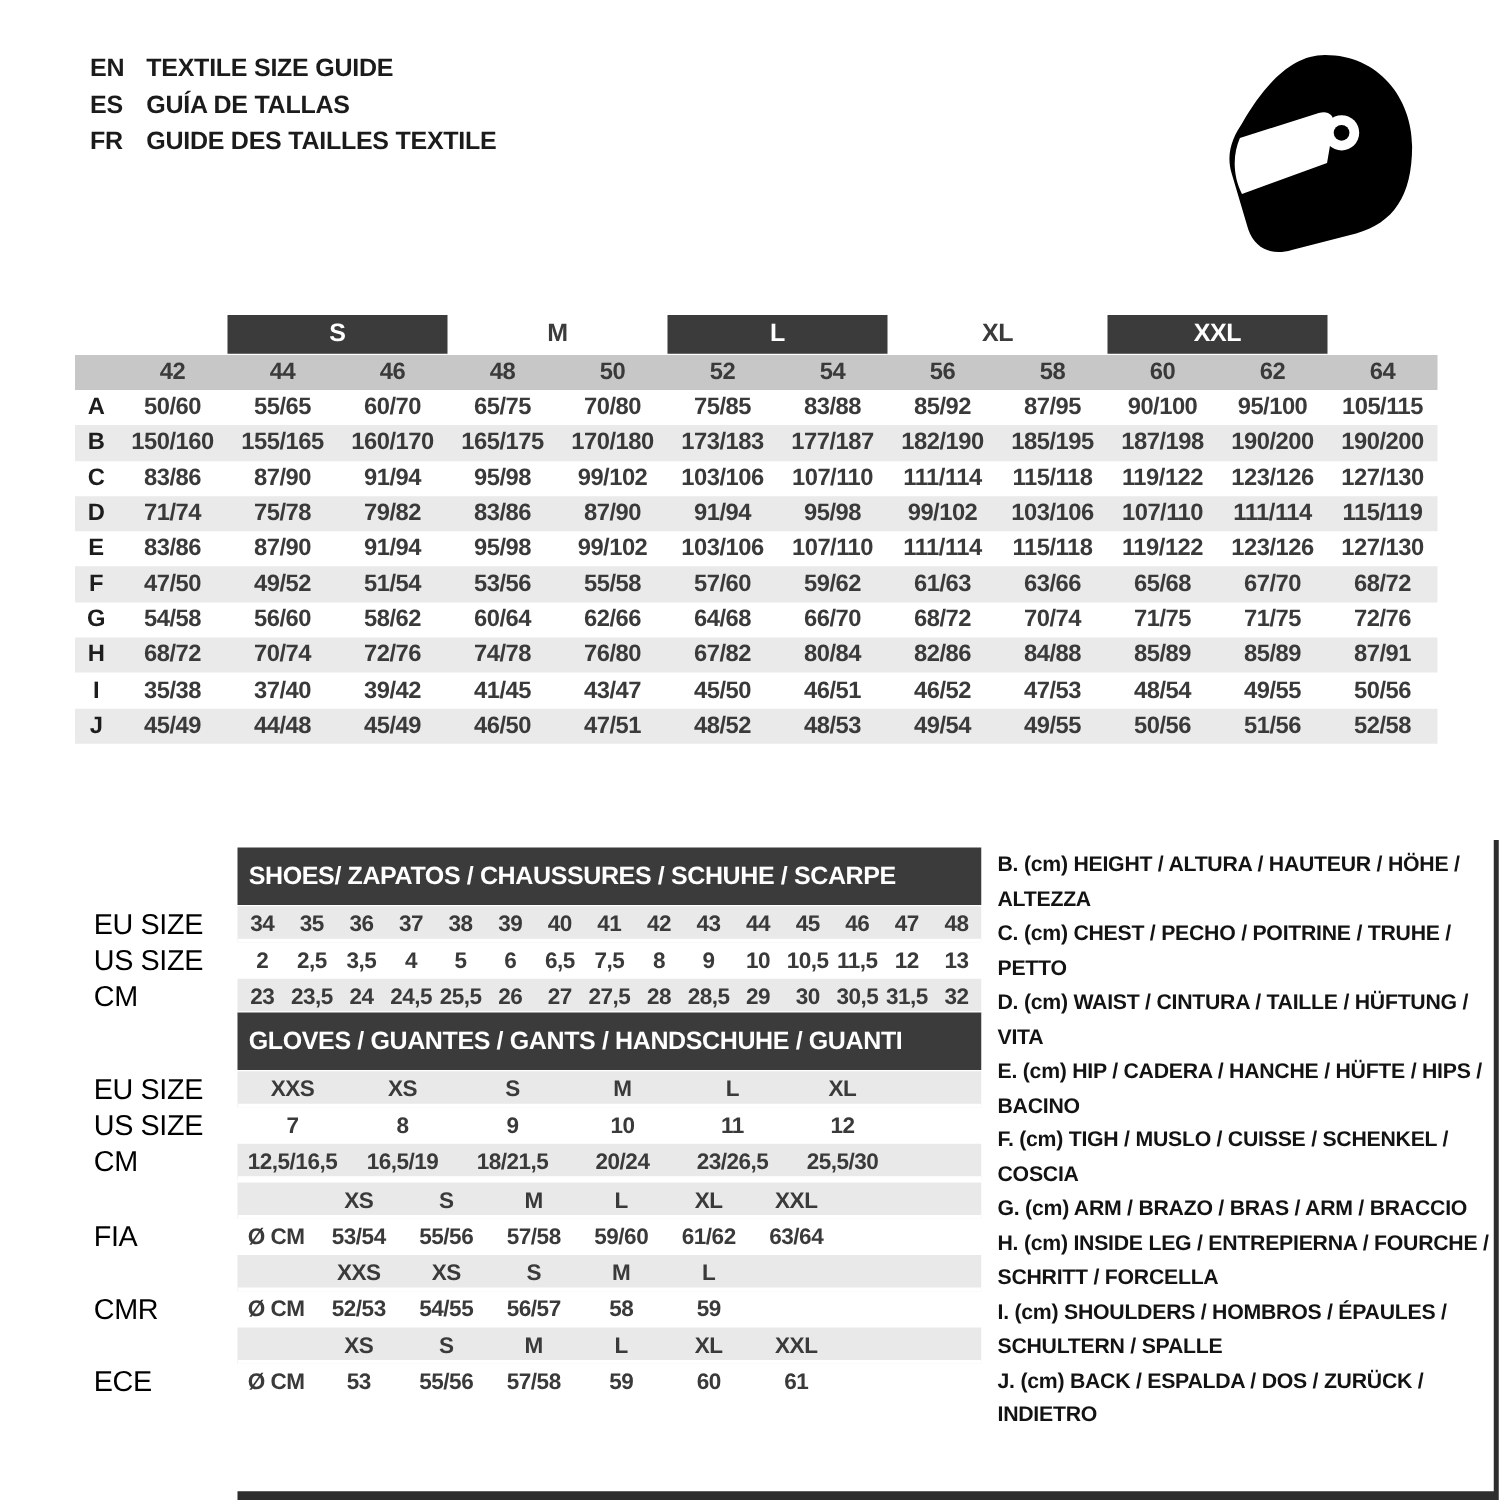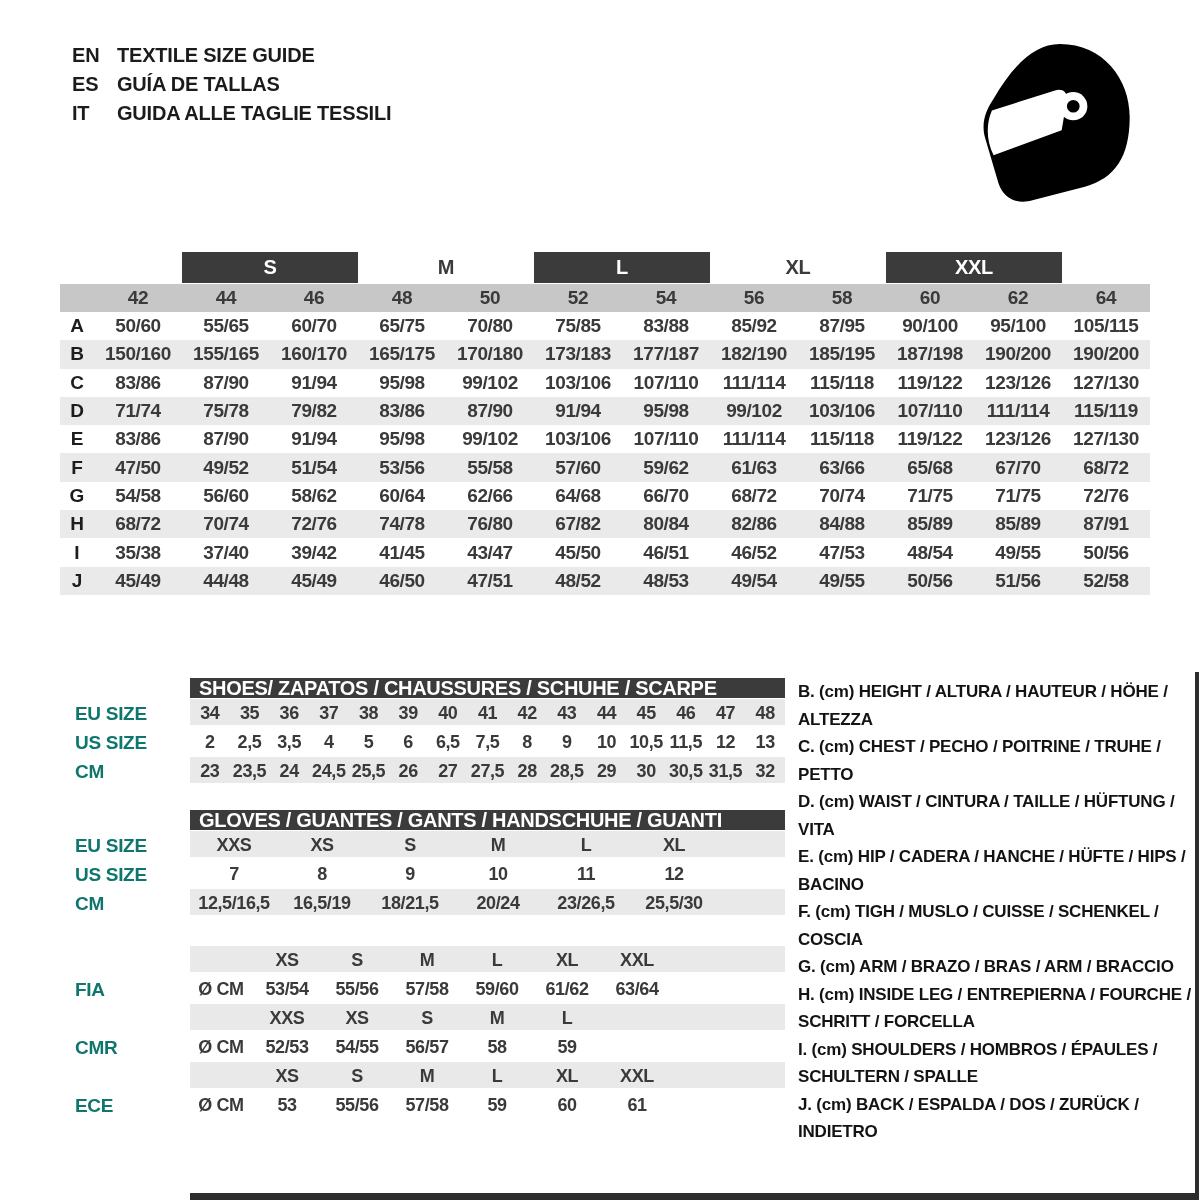--- a/index.html
+++ b/index.html
@@ -26,24 +26,24 @@
   .cell { display:flex; align-items:center; justify-content:center; font-weight:bold; font-size:19px; letter-spacing:-0.4px; color:#3a3a3a; white-space:nowrap; }
   .trow { height:28.3px; }
   .trow.stripe { background:#eaeaea; }
   .letter { display:flex; align-items:center; justify-content:center; font-weight:bold; font-size:19px; color:#1d1d1d; }
 
   
   .section { position:absolute; left:75px; width:710px; }
   .shoes  { top:678px; }
   .gloves { top:810px; }
   .helmet { top:945px; }
-  .sec-header { margin-left:115px; height:20px; background:#3b3b3b; color:#fff; display:flex; align-items:center; padding-left:9px; font-weight:bold; font-size:20px; letter-spacing:-0.3px; white-space:nowrap; }
+  .sec-header { margin-left:115px; height:46px; background:#3b3b3b; color:#fff; display:flex; align-items:center; padding-left:9px; font-weight:bold; font-size:20px; letter-spacing:-0.3px; white-space:nowrap; }
   .sec-rows { margin-top:1px; }
   .sec-row { display:flex; height:29px; }
-  .sec-label { width:115px; display:flex; align-items:center; font-weight:bold; font-size:19px; letter-spacing:-0.3px; color:#0f766e; }
+  .sec-label { width:115px; display:flex; align-items:center; font-weight:normal; font-size:23px; letter-spacing:-0.3px; color:#000000; }
   .sec-values { flex:1; display:grid; }
   .sec-values.stripe { background:#e9e9e9; box-shadow:inset 0 -3px 0 #fff; }
   .shoes-grid  { grid-template-columns:repeat(15, 1fr);text-align:center; }
   .gloves-grid { grid-template-columns:repeat(6, 88px) 1fr; }
   .helmet-grid { grid-template-columns:62px repeat(6, 70px) 1fr; }
   .sec-values .cell { font-size:18px; }
 
   
   .legend { position:absolute; left:798px; top:678px; width:398px; }
   .legend-line { font-weight:bold; font-size:17px; line-height:27.5px; letter-spacing:-0.2px; color:#131313; }
@@ -60,22 +60,22 @@
   <header class="lang-block">
       <div class="lang-row">
         <span class="lang-code">EN</span>
         <span class="lang-label">TEXTILE SIZE GUIDE</span>
       </div>
       <div class="lang-row">
         <span class="lang-code">ES</span>
         <span class="lang-label">GUÍA DE TALLAS</span>
       </div>
       <div class="lang-row">
-        <span class="lang-code">IT</span>
-        <span class="lang-label">GUIDA ALLE TAGLIE TESSILI</span>
+        <span class="lang-code">FR</span>
+        <span class="lang-label">GUIDE DES TAILLES TEXTILE</span>
       </div>
     </header>
 
   <div class="helmet-icon">
     <svg viewBox="0 0 100 100" width="166" height="172" aria-hidden="true">
       <path d="M53 3 C79 3 95 24 95 47 C95 71 86 84 68 89 L37 97 C27 100 19 96 16 87 L8 60 C5 50 9 42 13 36 C24 17 37 3 53 3 Z" fill="#000"></path>
       <path d="M12 43 L50 31 C55 29.5 58 32.5 57 37.5 L54 55 L13 70 C8.5 61 8.5 51 12 43 Z" fill="#fff"></path>
       <circle cx="61" cy="40.5" r="8.5" fill="#fff"></circle>
       <circle cx="61" cy="40.5" r="3.8" fill="#000"></circle>
     </svg>

